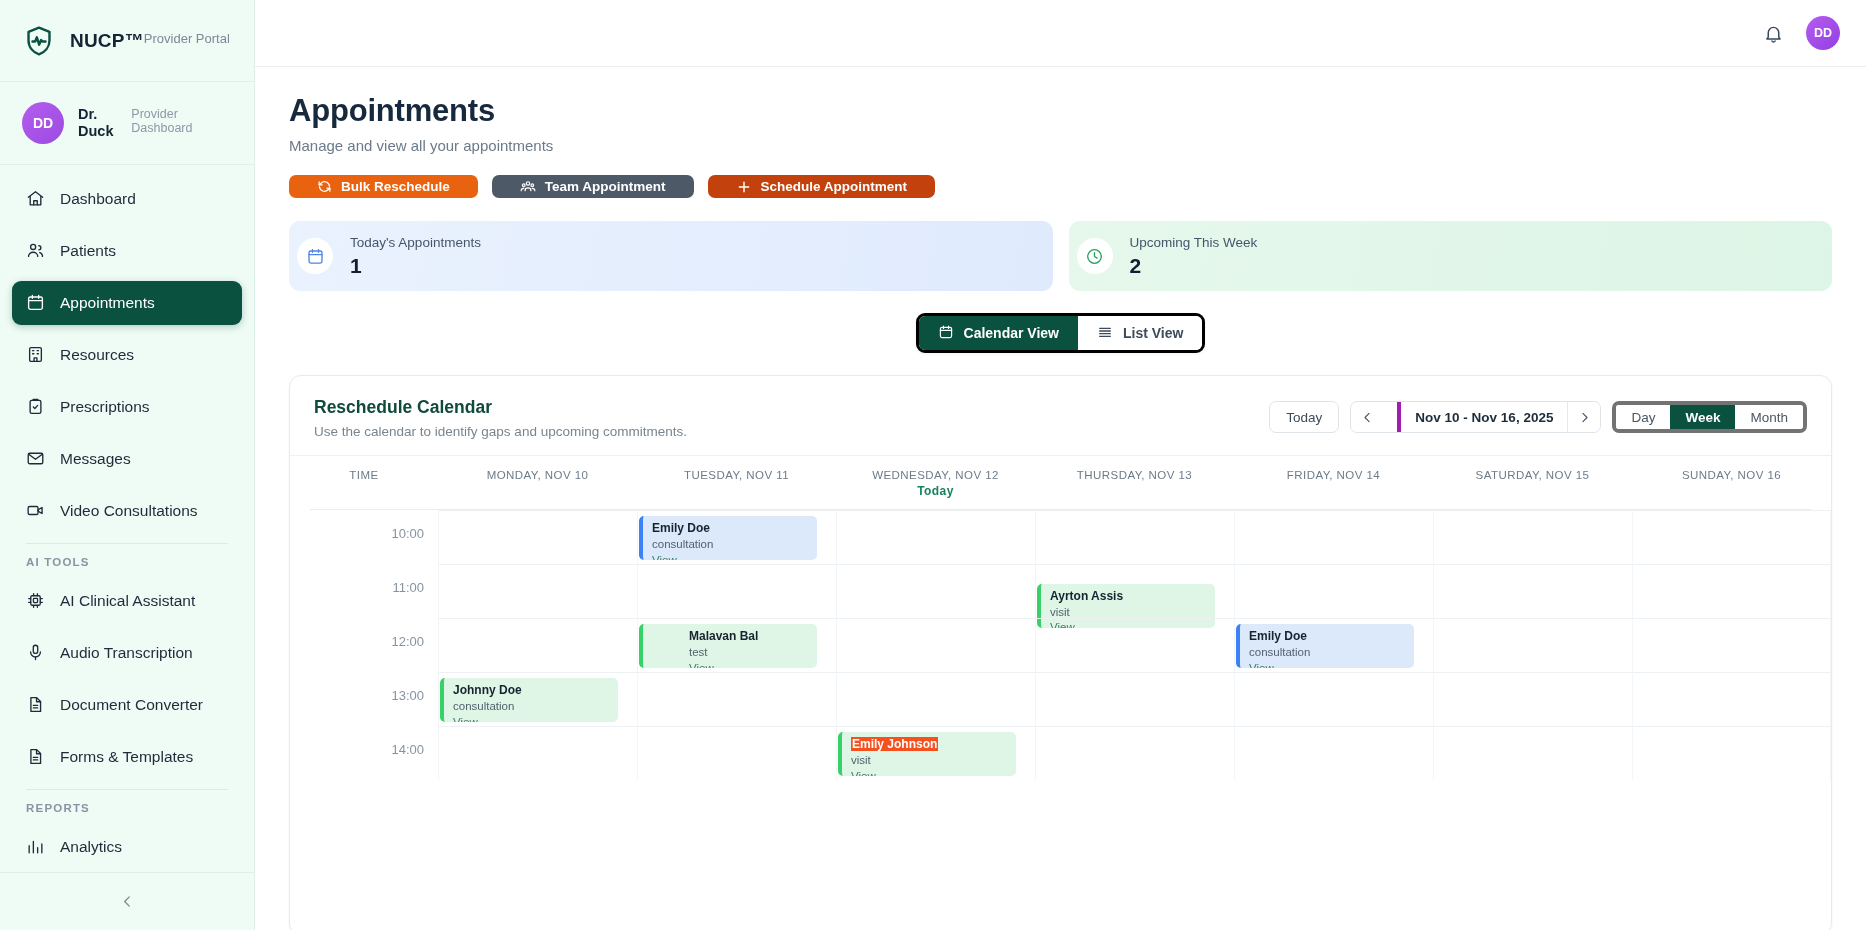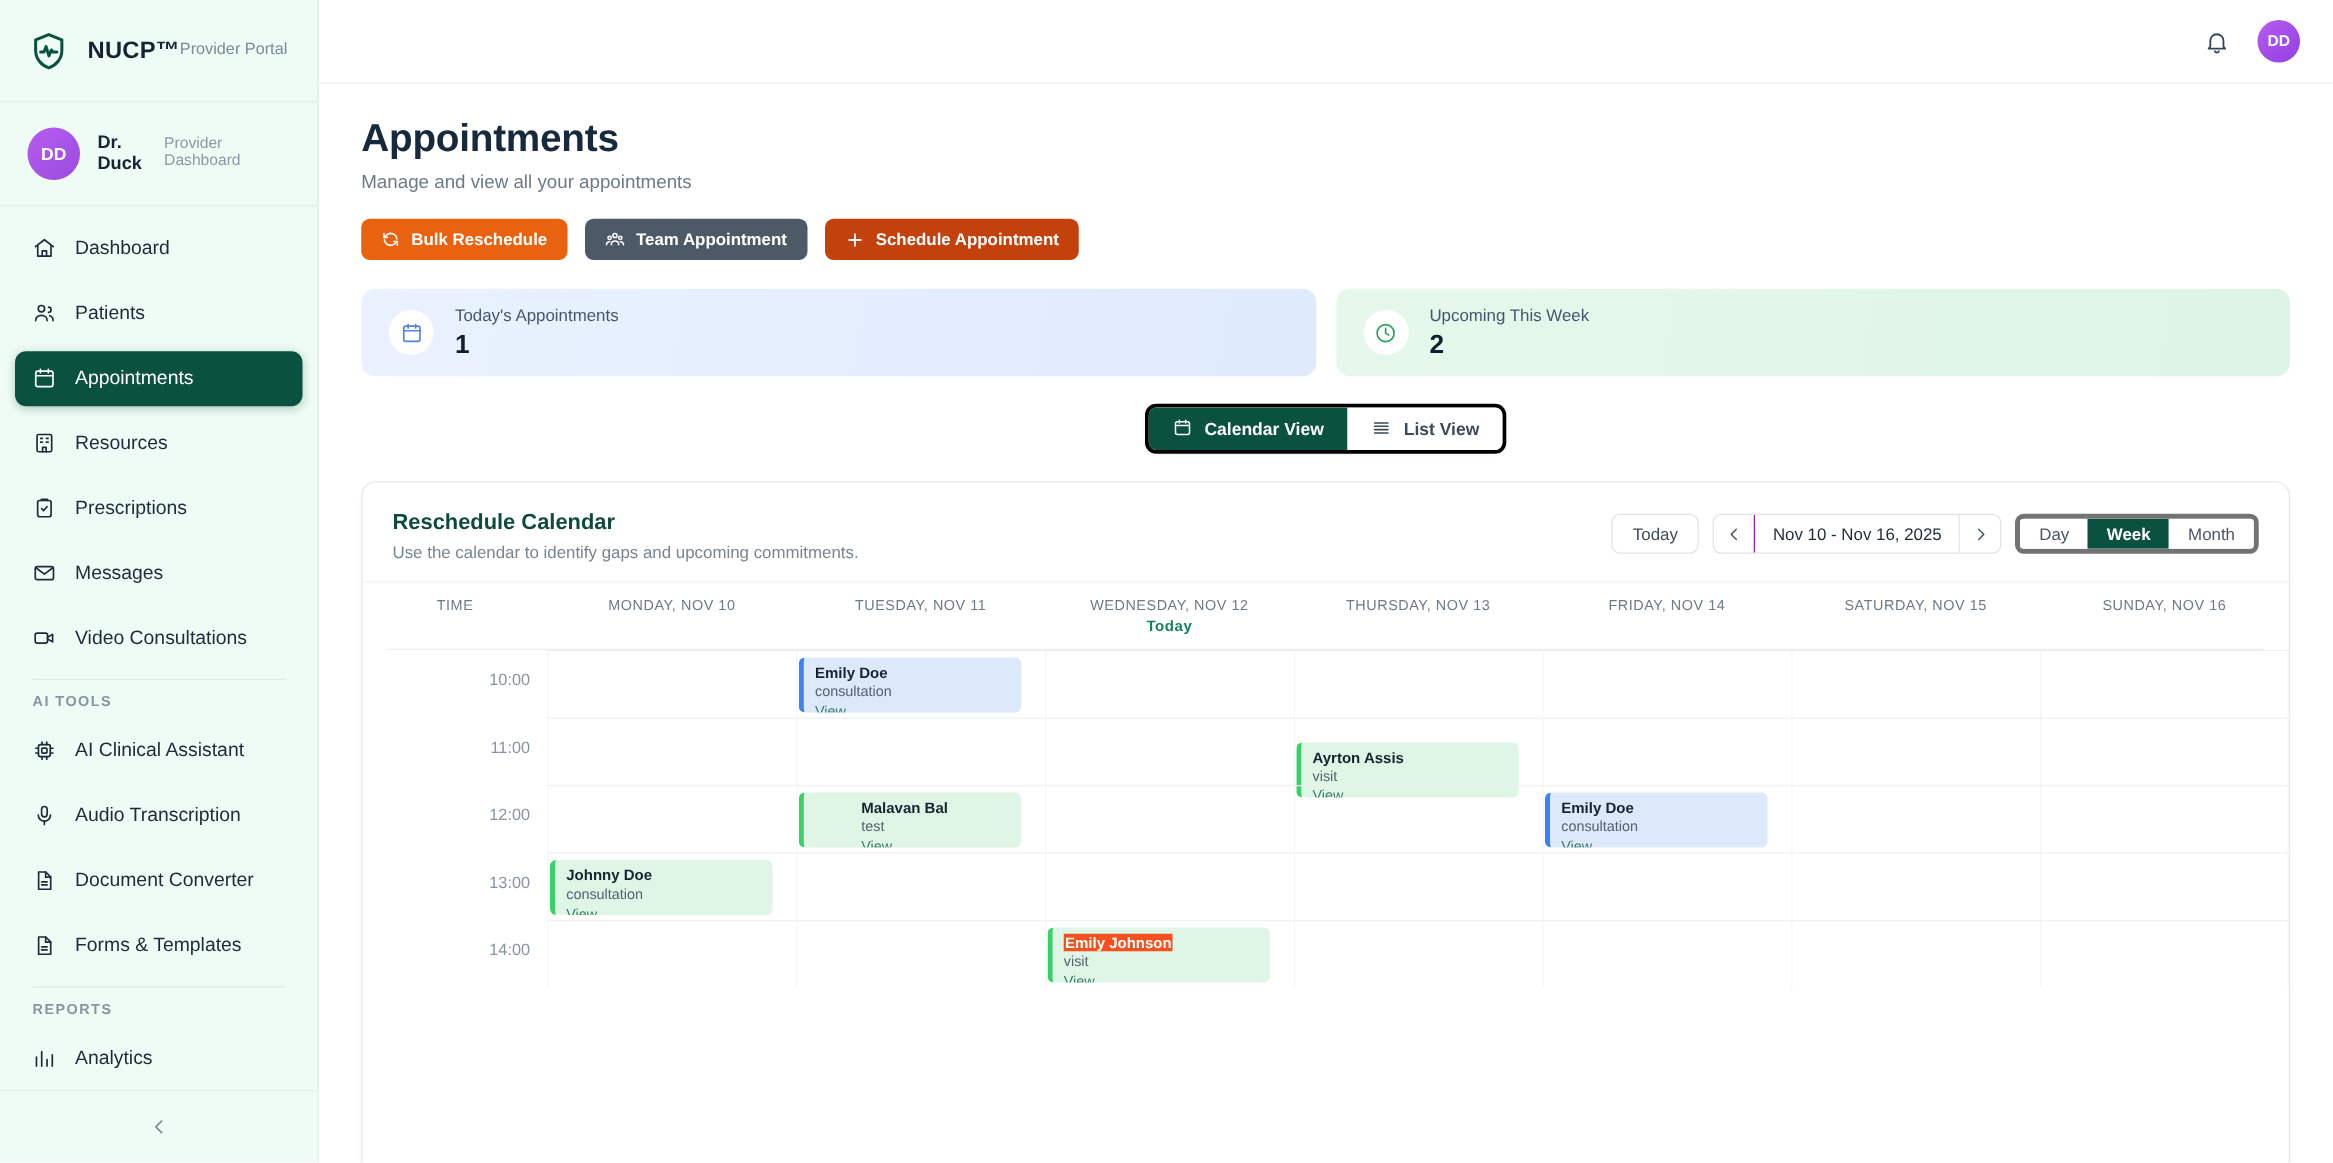--- a/index.html
+++ b/index.html
@@ -84,33 +84,33 @@
     display: flex; align-items: center; justify-content: center; cursor: pointer;
   }
 
   .content { flex: 1 1 auto; padding: 26px 34px 0 34px; overflow: hidden; }
 
   .page-title { font-size: 31px; font-weight: 700; color: #17293c; letter-spacing: -.2px; }
   .page-sub { font-size: 15px; color: #6c7a89; margin-top: 8px; }
 
   .btn-row { display: flex; gap: 14px; margin-top: 21px; }
   .btn {
-    height: 33px; border-radius: 7px; display: inline-flex; align-items: center;
-    gap: 9px; padding: 0 16px; font-size: 13.5px; font-weight: 600;
+    height: 23px; border-radius: 7px; display: inline-flex; align-items: center;
+    gap: 9px; padding: 0 28px; font-size: 13.5px; font-weight: 600;
     color: #fff; cursor: pointer; border: none; white-space: nowrap;
   }
   .btn-orange { background: #e8620f; }
   .btn-slate  { background: #4e5968; }
   .btn-green  { background: #c2410c; }
   .btn .ico { display: flex; align-items: center; }
 
   .stats { display: flex; gap: 16px; margin-top: 23px; }
   .stat-card {
     flex: 1 1 0; height: 70px; border-radius: 11px;
-    display: flex; align-items: center; gap: 17px; padding: 0 22px;
+    display: flex; align-items: center; gap: 17px; padding: 0 8px;
   }
   .stat-blue  { background: linear-gradient(100deg,#eaf2fe 0%,#dfeafd 100%); }
   .stat-green { background: linear-gradient(100deg,#e6f8ec 0%,#ddf5e6 100%); }
   .stat-ico {
     width: 36px; height: 36px; border-radius: 50%; background: #fff;
     display: flex; align-items: center; justify-content: center; flex: 0 0 36px;
   }
   .stat-label { font-size: 13.5px; color: #46566a; line-height: 1.2; }
   .stat-value { font-size: 21px; font-weight: 700; color: #11202f; margin-top: 3px; line-height: 1.1; }
 
@@ -144,22 +144,22 @@
     height: 32px; display: inline-flex; align-items: center; cursor: pointer;
   }
   .ctl-today { padding: 0 16px; font-size: 13.5px; color: #3e4a57; }
   .nav-range { display: inline-flex; align-items: stretch; }
   .nav-arrow {
     width: 32px; display: flex; align-items: center; justify-content: center;
     color: #4b5866; cursor: pointer;
   }
   .nav-range-label {
     padding: 0 14px; display: flex; align-items: center;
-    font-size: 13.5px; font-weight: 400; color: #1e2c3a; white-space: nowrap;
-    border-left: 1px solid #a21caf; border-right: 1px solid #e4e9ed;
+    font-size: 13.5px; font-weight: 700; color: #1e2c3a; white-space: nowrap;
+    border-left: 4px solid #a21caf; border-right: 1px solid #e4e9ed; margin-left: 14px;
   }
   .dwm { display: inline-flex; border: 4px solid #737373; border-radius: 7px; overflow: hidden; height: 32px; }
   .dwm-btn {
     padding: 0 15px; display: inline-flex; align-items: center;
     font-size: 13.5px; color: #4a5663; background: #fff; cursor: pointer;
   }
   .dwm-btn.active { background: #0b5140; color: #fff; font-weight: 600; }
 
   
   .cal-grid { border-top: 1px solid #eef1f3; }

